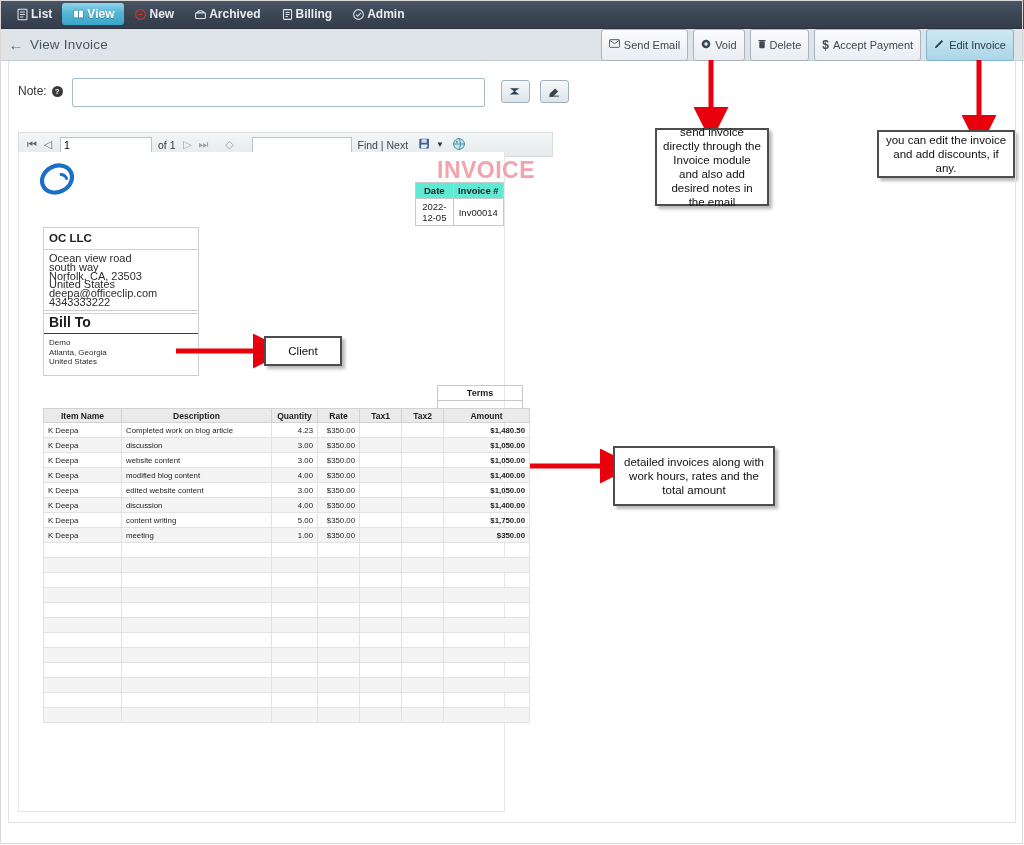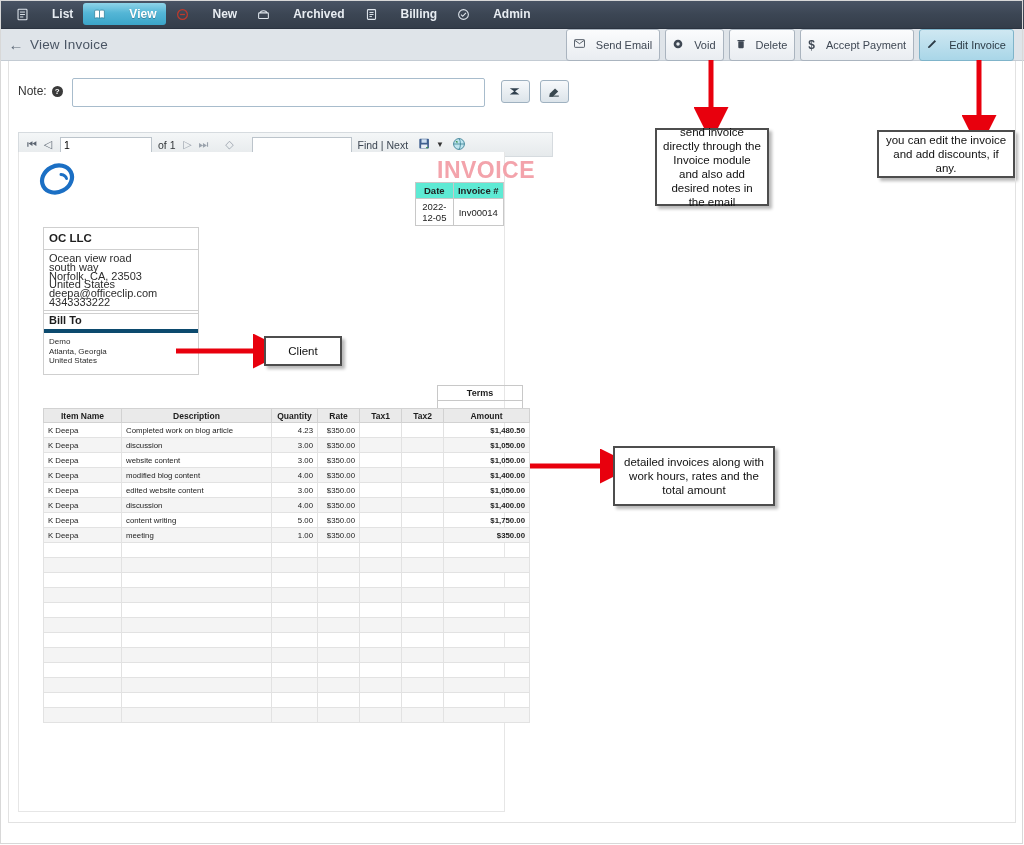--- a/index.html
+++ b/index.html
@@ -20,21 +20,21 @@
   
   .navbar {
     position: absolute; left: 0; top: 0;
     width: 1024px; height: 29px;
     background: linear-gradient(180deg,#4a5566 0%, #3c4654 50%, #343d4a 100%);
     border-bottom: 1px solid #2b3340;
     display: flex; align-items: stretch;
     padding-left: 6px;
   }
   .nav-item {
-    display: flex; align-items: center; gap: 23px;
+    display: flex; align-items: center; gap: 2px;
     padding: 0 10px;
     color: #e8edf2;
     font-size: 12px;
     font-weight: bold;
     cursor: pointer;
     white-space: nowrap;
   }
   .nav-item.active {
     background: linear-gradient(180deg,#8fd4e8 0%, #54b6d6 45%, #3ba5c9 100%);
     color: #ffffff;
@@ -63,21 +63,21 @@
     color: #4a5564;
     font-size: 13.5px;
     letter-spacing: .2px;
   }
   .toolbar-right {
     margin-left: auto;
     display: flex; align-items: center; gap: 5px;
     padding-right: 10px;
   }
   .tbtn {
-    display: inline-flex; align-items: center; gap: 11px;
+    display: inline-flex; align-items: center; gap: 4px;
     height: 32px;
     padding: 0 7px;
     font-size: 11px;
     color: #3f4854;
     background: linear-gradient(180deg,#fbfcfd 0%, #e9edf1 100%);
     border: 1px solid #aab4bf;
     border-radius: 3px;
     cursor: pointer;
     white-space: nowrap;
   }
@@ -221,23 +221,23 @@
     font-size: 11px; line-height: 8.8px; color: #2c2c2c;
     padding: 4px 5px 6px 5px;
     min-height: 40px;
   }
   .billto-box {
     position: absolute; left: 24px; top: 158px;
     width: 156px;
     border: 1px solid #cfcfcf;
   }
   .billto-head {
-    font-size: 11px; font-weight: bold; color: #1d1d1d;
+    font-size: 14px; font-weight: bold; color: #1d1d1d;
     padding: 3px 5px;
-    border-bottom: 4px solid #0c4a6e;
+    border-bottom: 1px solid #0c4a6e;
   }
   .billto-body {
     font-size: 8px; line-height: 9.5px; color: #2c2c2c;
     padding: 4px 5px 8px 5px;
     min-height: 36px;
   }
   .terms-box {
     position: absolute; left: 418px; top: 233px;
     width: 86px;
     border: 1px solid #c8c8c8;

